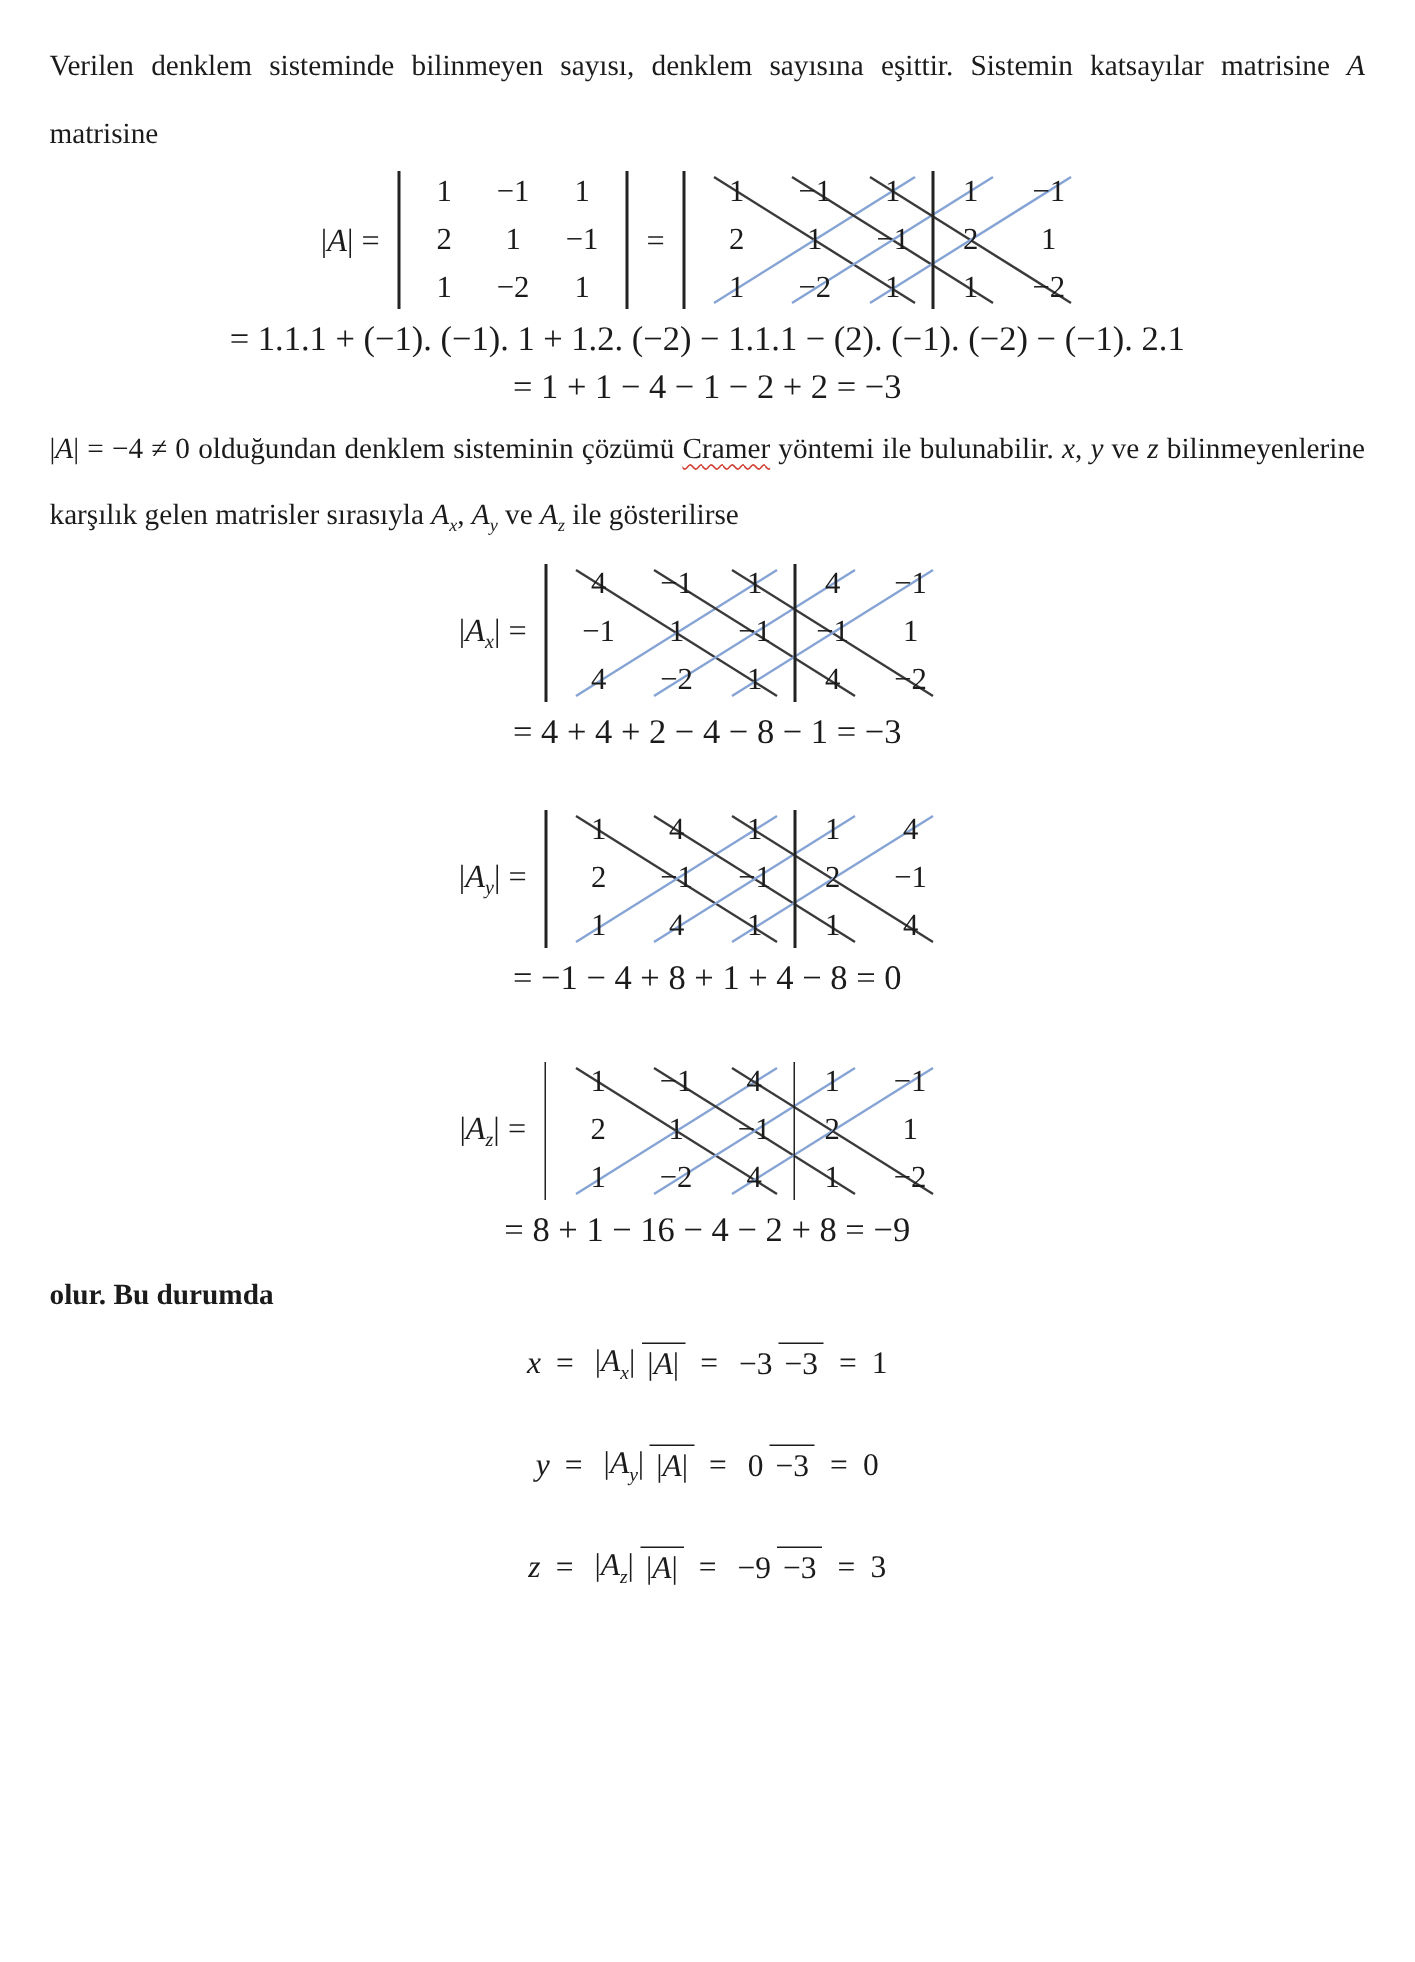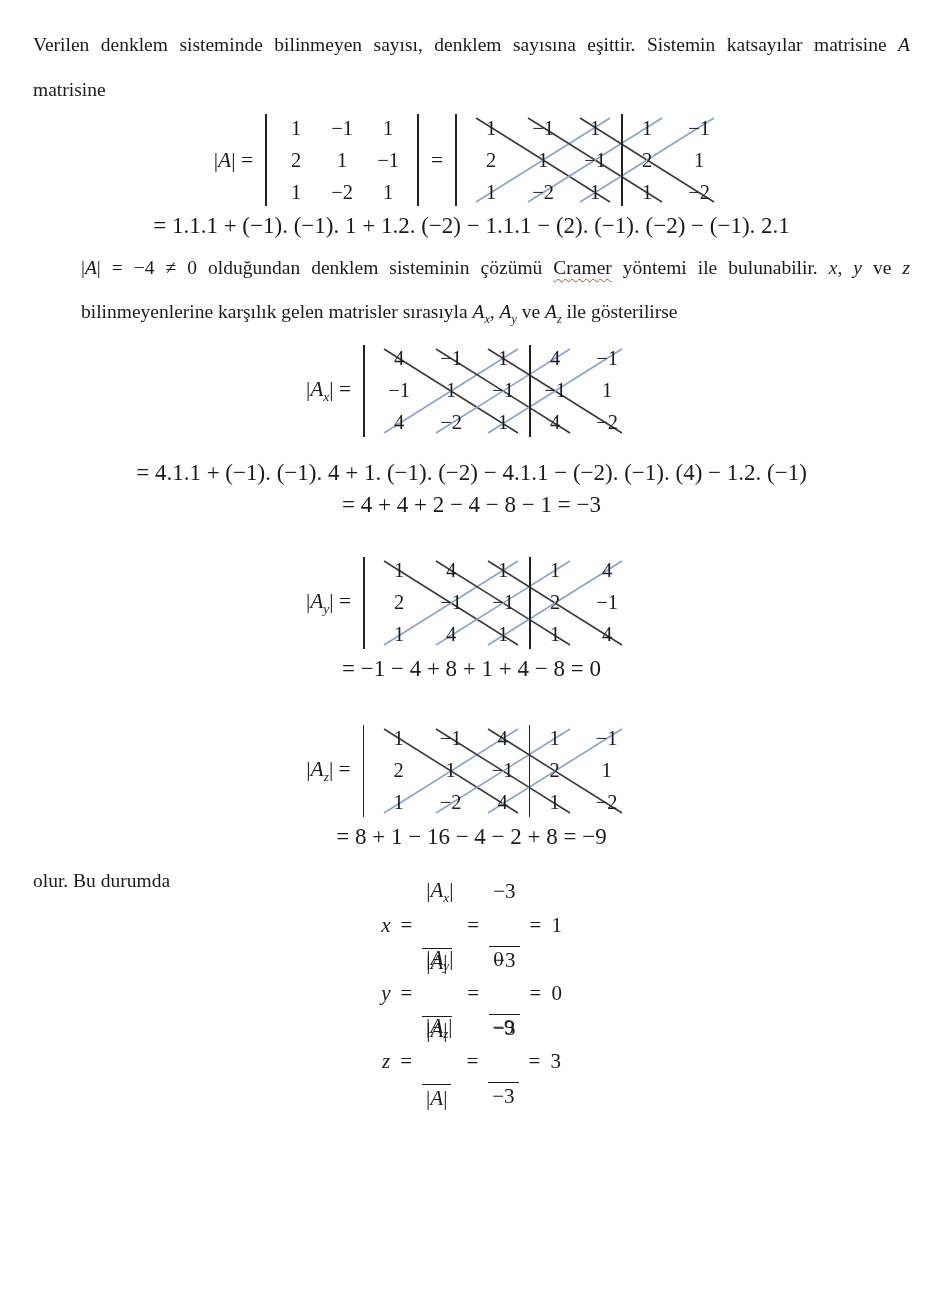--- a/index.html
+++ b/index.html
@@ -8,21 +8,21 @@
     font-family:"Liberation Serif", serif;
     color:#1b1b1b;
   }
   .page { padding:22px 33px 0 33px; }
 
   
   .para {
     font-size:19.5px; line-height:45px; text-align:justify;
     margin:0;
   }
-  .para.p2 { line-height:44px; margin-top:6px;margin-left:48px; }
+  .para.p2 { line-height:44px; margin-top:6px; }
   .var { font-style:italic; }
   sub.var, sub { font-size:0.62em; font-style:italic; }
   .spell {
     text-decoration: underline wavy #d24034;
     text-decoration-thickness:1px;
     text-underline-offset:4px;
   }
 
   
   .eqline {
@@ -55,32 +55,32 @@
   .vbar { position:absolute; top:2px; bottom:2px; width:1.6px; background:#222; z-index:3; }
   .vbar.left { left:0; }
   .vbar.right { right:0; }
   .vbar.mid { left:166px; }
   svg.diag-svg {
     position:absolute; left:10px; top:0; width:260px; height:96px;
     z-index:1; pointer-events:none;
   }
 
   
-  .plainline { font-size:19.5px; line-height:28px; margin:0; }
+  .plainline { font-size:19.5px; line-height:28px; margin:0;font-weight:bold; }
   .plainline.olur { margin-top:16px; }
   .plainline.final { margin-top:22px; }
 
   
   .sol-row {
     display:flex; justify-content:center; align-items:center;
     gap:10px; font-size:21px; height:62px;
   }
   .sol-row.y { margin-top:6px; }
   .sol-row.z { margin-top:6px; }
-  .frac { display:inline-flex; flex-direction:column; align-items:flex-start; line-height:1.25;gap:42px; }
+  .frac { display:inline-flex; flex-direction:row; align-items:center; line-height:1.25; }
   .fnum { padding:0 4px; }
   .fden { padding:0 4px; border-top:1.4px solid #1b1b1b; }
 </style>
 </head>
 <body>
 
 <div class="page">
 
   <p class="para"><span>Verilen denklem sisteminde bilinmeyen sayısı, denklem sayısına eşittir. Sistemin katsayılar matrisine </span><span class="var">A</span><span> matrisine</span></p>
 
@@ -127,20 +127,21 @@
           <line x1="11" y1="90" x2="145" y2="6" stroke="#85a3d4" stroke-width="1.6"></line>
           <line x1="63" y1="6" x2="197" y2="90" stroke="#3a3a3a" stroke-width="1.6"></line>
           <line x1="63" y1="90" x2="197" y2="6" stroke="#85a3d4" stroke-width="1.6"></line>
           <line x1="115" y1="6" x2="249" y2="90" stroke="#3a3a3a" stroke-width="1.6"></line>
           <line x1="115" y1="90" x2="249" y2="6" stroke="#85a3d4" stroke-width="1.6"></line>
         </svg>
     </div>
   </div>
 
   <p class="eqline first-a">= 1.1.1 + (−1). (−1). 1 + 1.2. (−2) − 1.1.1 − (2). (−1). (−2) − (−1). 2.1</p>
+  <p class="eqline">= 1 + 1 − 4 − 1 − 2 + 2 = −3</p>
 
   <p class="para p2"><span>|</span><span class="var">A</span><span>| = −4 ≠ 0 olduğundan denklem sisteminin çözümü </span><span class="spell">Cramer</span><span> yöntemi ile bulunabilir. </span><span class="var">x</span><span>, </span><span class="var">y</span><span> ve </span><span class="var">z</span><span> bilinmeyenlerine karşılık gelen matrisler sırasıyla </span><span class="var">A</span><sub class="var">x</sub><span>, </span><span class="var">A</span><sub class="var">y</sub><span> ve </span><span class="var">A</span><sub class="var">z</sub><span> ile gösterilirse</span></p>
 
   <div class="det-row ax">
     <span class="det-label"><span>|</span><span class="var">A</span><sub class="var">x</sub><span>| =</span></span>
     <div class="matrix" style="width:274px;">
       <div class="vbar left"></div>
       <div class="vbar mid"></div>
       <div class="mgrid sarrus">
           <span class="mcell">4</span>
@@ -163,21 +164,20 @@
           <line x1="11" y1="6" x2="145" y2="90" stroke="#3a3a3a" stroke-width="1.6"></line>
           <line x1="11" y1="90" x2="145" y2="6" stroke="#85a3d4" stroke-width="1.6"></line>
           <line x1="63" y1="6" x2="197" y2="90" stroke="#3a3a3a" stroke-width="1.6"></line>
           <line x1="63" y1="90" x2="197" y2="6" stroke="#85a3d4" stroke-width="1.6"></line>
           <line x1="115" y1="6" x2="249" y2="90" stroke="#3a3a3a" stroke-width="1.6"></line>
           <line x1="115" y1="90" x2="249" y2="6" stroke="#85a3d4" stroke-width="1.6"></line>
         </svg>
     </div>
   </div>
 
-  <p class="eqline ax1">= 4.1.1 + (−1). (−1). 4 + 1. (−1). (−2) − 4.1.1 − (−2). (−1). (4) − 1.2. (−1)</p>
   <p class="eqline">= 4 + 4 + 2 − 4 − 8 − 1 = −3</p>
 
   <div class="det-row ay">
     <span class="det-label"><span>|</span><span class="var">A</span><sub class="var">y</sub><span>| =</span></span>
     <div class="matrix" style="width:274px;">
       <div class="vbar left"></div>
       <div class="vbar mid"></div>
       <div class="mgrid sarrus">
           <span class="mcell">1</span>
           <span class="mcell">4</span>

